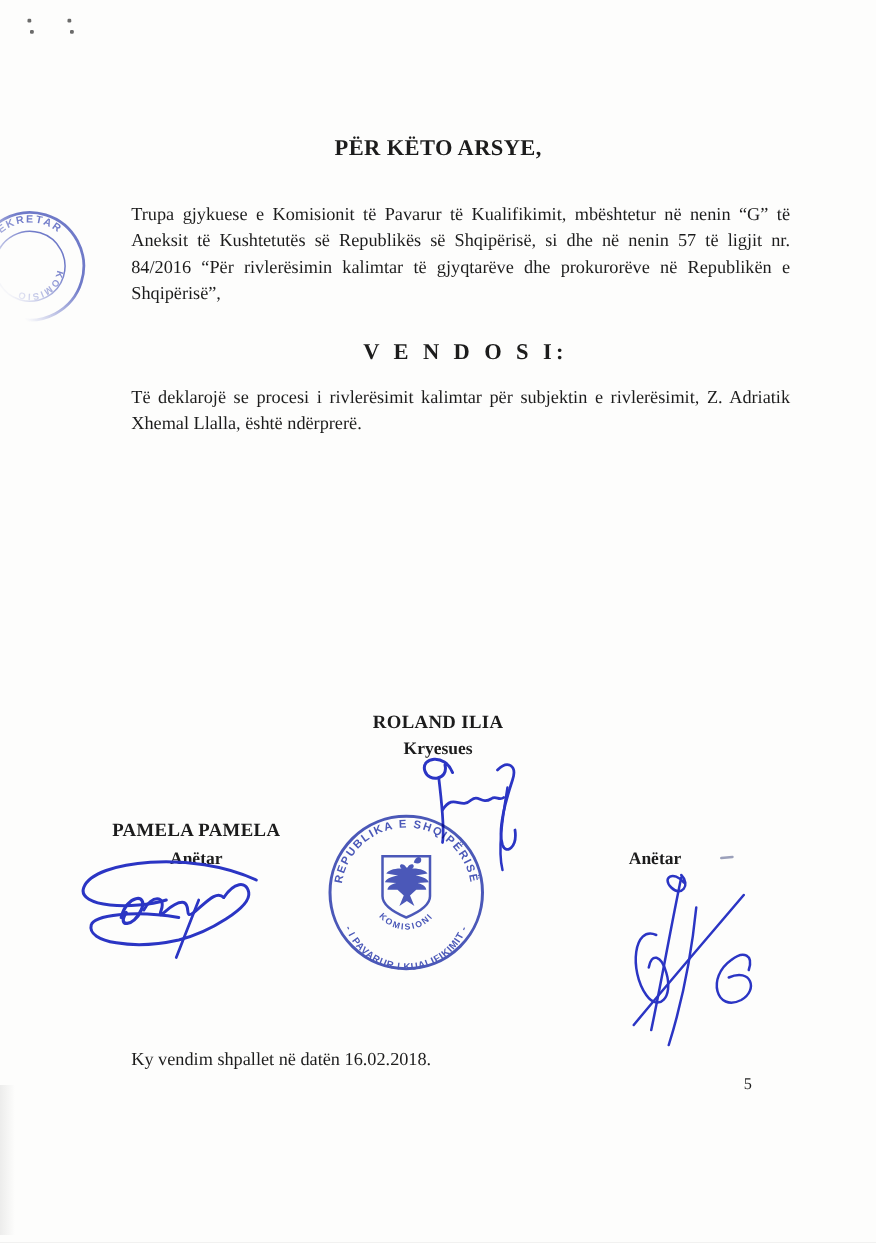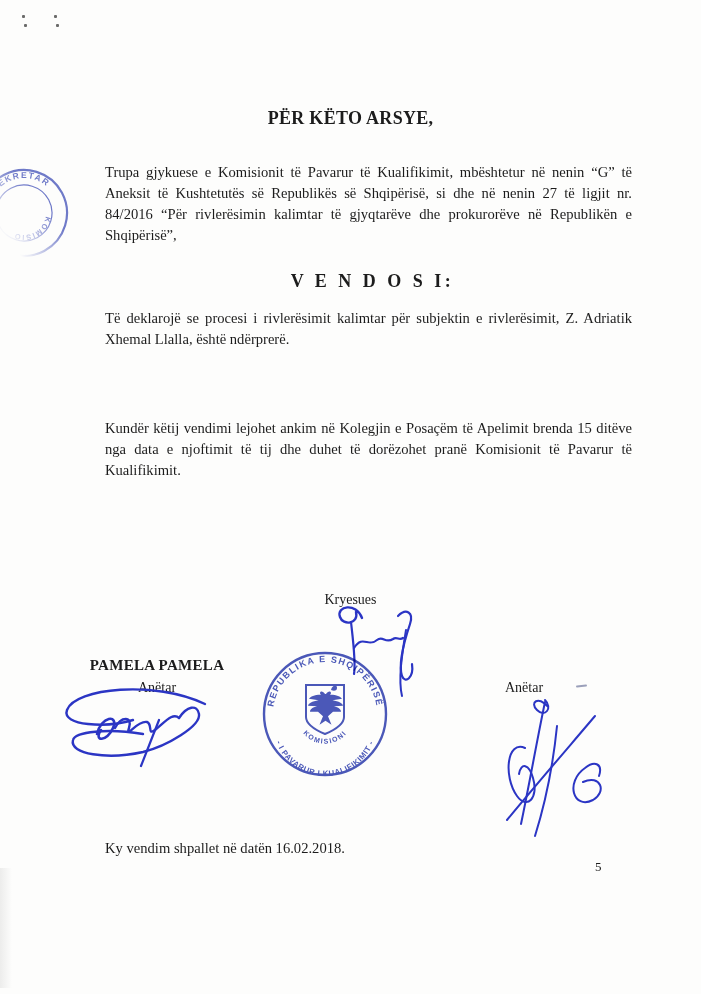--- a/index.html
+++ b/index.html
@@ -15,21 +15,21 @@
   .abs{position:absolute;}
   .center{left:0;width:701px;text-align:center;}
   .h-bold{font-weight:bold;font-size:18px;letter-spacing:.3px;}
   .body-text{
     left:105px;width:527px;
     font-size:14.6px;line-height:21px;
     text-align:justify;
   }
   .spread{letter-spacing:3.5px;}
   .sig-name{font-weight:bold;font-size:15px;letter-spacing:.3px;text-align:center;}
-  .sig-role{font-weight:normal;font-size:14px;text-align:center;margin-top:2px;}
+  .sig-role{font-weight:bold;font-size:14px;text-align:center;margin-top:2px;}
   .page-num{font-size:13px;}
   svg{display:block;}
   .sig-svg path{fill:none;stroke:#2b35c4;stroke-linecap:round;stroke-linejoin:round;}
   .stamp-svg{mix-blend-mode:multiply;opacity:.93;}
   .stamp-svg text{font-family:"Liberation Sans", sans-serif;font-weight:bold;fill:#3d4cb5;}
   .edge-stamp{
     transform:rotate(-28deg);
     opacity:.78;
     mix-blend-mode:multiply;
     -webkit-mask-image:linear-gradient(78deg, transparent 14%, #000 52%);
@@ -63,30 +63,30 @@
     </text>
     <g transform="rotate(180 38 55)">
       <text font-size="7.5" letter-spacing="1.2">
         <textPath href="#edgeInner" startOffset="50%" text-anchor="middle">KOMISIO</textPath>
       </text>
     </g>
   </svg>
 
   <div class="abs center h-bold" style="top:108px;">PËR KËTO ARSYE,</div>
 
-  <div class="abs body-text" style="top:162px;">Trupa gjykuese e Komisionit të Pavarur të Kualifikimit, mbështetur në nenin “G” të Aneksit të Kushtetutës së Republikës së Shqipërisë, si dhe në nenin 27 të ligjit nr. 84/2016 “Për rivlerësimin kalimtar të gjyqtarëve dhe prokurorëve në Republikën e Shqipërisë”,</div>
+  <div class="abs body-text" style="top:162px;">Trupa gjykuese e Komisionit të Pavarur të Kualifikimit, mbështetur në nenin “G” të Aneksit të Kushtetutës së Republikës së Shqipërisë, si dhe në nenin 57 të ligjit nr. 84/2016 “Për rivlerësimin kalimtar të gjyqtarëve dhe prokurorëve në Republikën e Shqipërisë”,</div>
 
   <div class="abs center h-bold spread" style="top:271px;margin-left:22px;">V E N D O S I:</div>
 
   <div class="abs body-text" style="top:308px;">Të deklarojë se procesi i rivlerësimit kalimtar për subjektin e rivlerësimit, Z. Adriatik Xhemal Llalla, është ndërprerë.</div>
 
 
-  <div class="abs body-text" style="top:418px;">Kundër këtij vendimi lejohet ankim në Kolegjin e Posaçëm të Apelimit brenda 15 ditëve nga data e njoftimit të tij dhe duhet të dorëzohet pranë Komisionit të Pavarur të Kualifikimit.</div>
 
 
+  <div class="abs center sig-name" style="top:570px;">ROLAND ILIA</div>
   <div class="abs center sig-role" style="top:590px;">Kryesues</div>
 
   <svg class="abs sig-svg" style="left:330px;top:596px;" width="100" height="108" viewBox="0 0 100 108">
     <path d="M32,22 C26,6 6,10 10,21 C13,30 29,28 26,16" stroke-width="2.4"></path>
     <path d="M21,26 C23,44 26,66 24,78" stroke-width="2.2"></path>
     <path d="M24,52 C33,38 38,52 47,44 C53,39 55,48 63,43 C67,40 69,45 73,42" stroke-width="2.2"></path>
     <path d="M68,20 C76,12 84,16 80,28 C74,46 68,68 72,80 C75,88 84,82 82,68" stroke-width="2.2"></path>
     <path d="M76,34 C72,58 68,84 72,100" stroke-width="2"></path>
   </svg>
 

